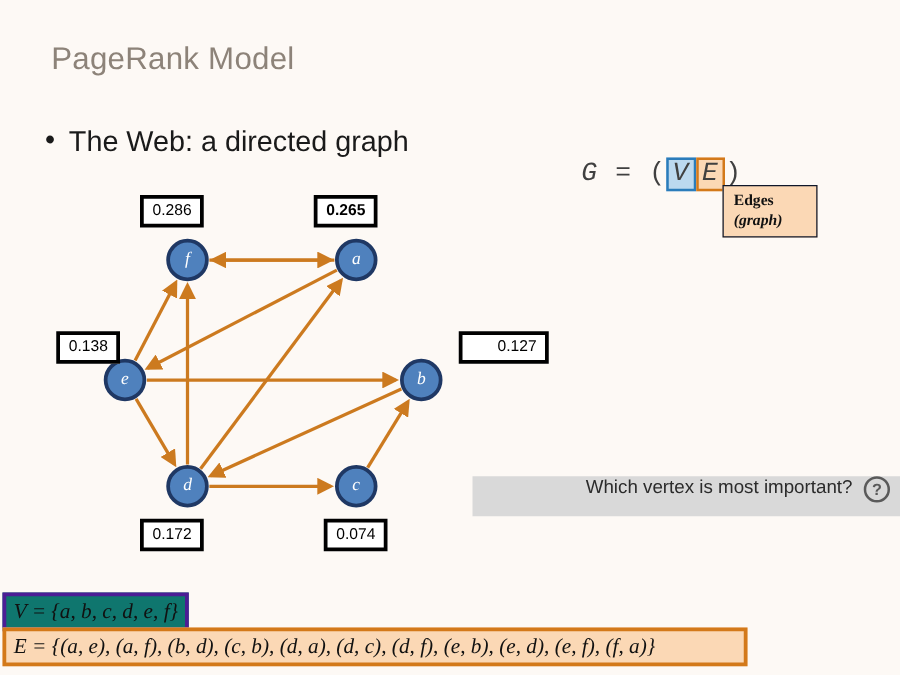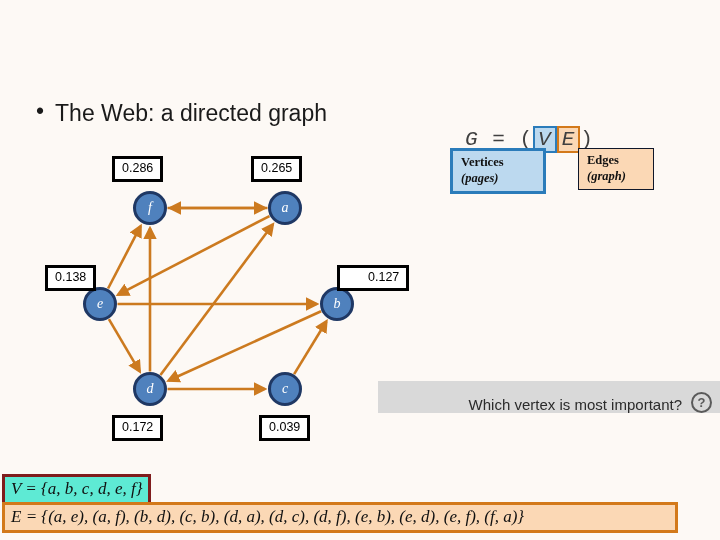--- a/index.html
+++ b/index.html
@@ -70,76 +70,73 @@
     color:#ffffff;font-style:italic;font-size:14px;
     font-family:"Liberation Serif", serif;
     z-index:4;
   }
   .valbox{
     position:absolute;background:#ffffff;border:3px solid #000;
     color:#000;font-size:12.5px;line-height:1;
     padding:3px 7px 4px 7px;white-space:nowrap;z-index:5;
     font-family:"Liberation Sans", sans-serif;
   }
-  .valbox.max{font-weight:normal;}
+  .valbox.max{font-weight:bold;}
 
   
   .qstrip{
     position:absolute;left:378px;top:381px;width:342px;height:32px;
-    background:#d9d9d9;display:flex;align-items:flex-end;
+    background:#d9d9d9;display:flex;align-items:flex-start;
     justify-content:flex-end;gap:9px;padding-right:8px;
     box-sizing:border-box;
   }
   .qtext{font-size:15px;color:#2b2b2b;}
   .qmark{
     width:21px;height:21px;border-radius:50%;
     border:2px solid #5a5a5a;color:#5a5a5a;
     display:flex;align-items:center;justify-content:center;
     font-size:13px;font-weight:bold;box-sizing:border-box;
   }
 
   
   .setline{
     position:absolute;
     font-family:"Liberation Serif", serif;
     font-style:italic;font-size:17px;color:#111;
     white-space:nowrap;box-sizing:border-box;
   }
   .set-v{
     left:2px;top:474px;
-    background:#5eead4;border:3px solid #7f1d1d;
+    background:#0f766e;border:3px solid #4c1d95;
     padding:2px 6px 3px 6px;
   }
   .set-e{
-    left:2px;top:502px;width:676px;
+    left:2px;top:502px;width:596px;
     background:#fbd8b5;border:3px solid #d3791a;
     padding:2px 6px 3px 6px;
   }
 </style>
 </head>
 <body>
 
 <div id="slide">
 
+  <div class="slide-title">PageRank Model</div>
 
   <div class="bullet-row">
     <span class="bullet-dot">•</span>
     <span>The Web: a directed graph</span>
   </div>
 
   <div class="gformula">
     <span>G</span>
     <span class="op">=</span>
     <span class="op">(</span><span class="hl-v">V</span><span class="hl-e">E</span><span class="op">)</span>
   </div>
 
-  <div class="legend legend-vertices">
-    <span>Vertices</span>
-    <span class="sub">(pages)</span>
-  </div>
 
   <div class="legend legend-edges">
     <span>Edges</span>
     <span class="sub">(graph)</span>
   </div>
 
   <div id="graph">
     <svg id="edge-layer" width="420" height="280" style="position:absolute;left:0;top:0;">
       <defs>
         <marker id="ah" markerWidth="5.2" markerHeight="5.2" refX="4.1" refY="2.6" orient="auto" markerUnits="strokeWidth">
@@ -165,23 +162,23 @@
         <div class="node" style="left: 268px; top: 51px;">a</div>
         <div class="node" style="left: 83px; top: 147px;">e</div>
         <div class="node" style="left: 320px; top: 147px;">b</div>
         <div class="node" style="left: 133px; top: 232px;">d</div>
         <div class="node" style="left: 268px; top: 232px;">c</div>
       </div>
     <div id="values-layer">
         <div class="valbox" style="left: 112px; top: 16px;">0.286</div>
         <div class="valbox max" style="left: 251px; top: 16px;">0.265</div>
         <div class="valbox" style="left: 45px; top: 125px;">0.138</div>
-        <div class="valbox" style="left: 337px; top: 125px; padding-left: 28px;">0.127</div>
+        <div class="valbox" style="left: 367px; top: 125px; padding-left: 28px;">0.127</div>
         <div class="valbox" style="left: 112px; top: 275px;">0.172</div>
-        <div class="valbox" style="left: 259px; top: 275px;">0.039</div>
+        <div class="valbox" style="left: 259px; top: 275px;">0.074</div>
       </div>
   </div>
 
   <div class="qstrip">
     <span class="qtext">Which vertex is most important?</span>
     <span class="qmark">?</span>
   </div>
 
   <div class="setline set-v">V = {a, b, c, d, e, f}</div>
   <div class="setline set-e">E = {(a, e), (a, f), (b, d), (c, b), (d, a), (d, c), (d, f), (e, b), (e, d), (e, f), (f, a)}</div>

